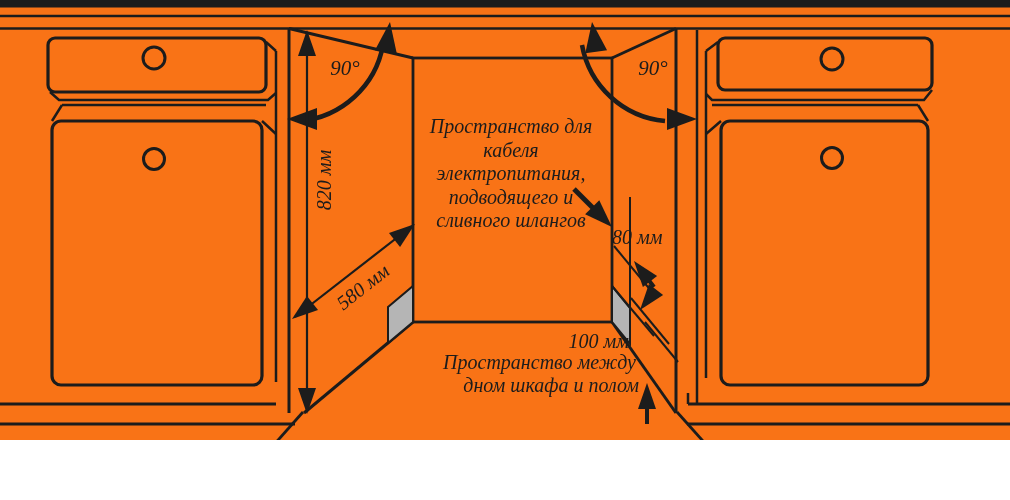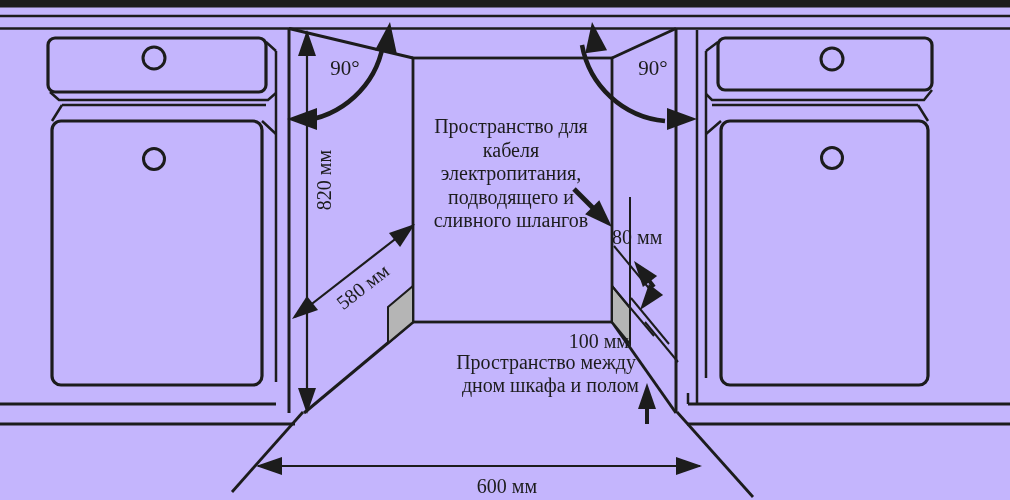--- a/index.html
+++ b/index.html
@@ -1,21 +1,22 @@
 <!DOCTYPE html>
 <html><head>
 <meta charset="utf-8">
 <style>
   html,body{margin:0;padding:0;background:#fff;}
   .canvas{
     position:relative;
-    width:1010px;height:500px;
-    background:#c4b5fd;
+    width:1010px;height:440px;
+    background:#f97316;
     overflow:hidden;
     font-family:"Liberation Serif", serif;
+    font-style:italic;
   }
   svg text{
     font-family:"Liberation Serif", serif;
     fill:#1c1c1c;
   }
   .dim-label{font-size:20px;}
   .angle-label{font-size:21px;}
   .note-label{font-size:20px;}
 </style>
 </head>

